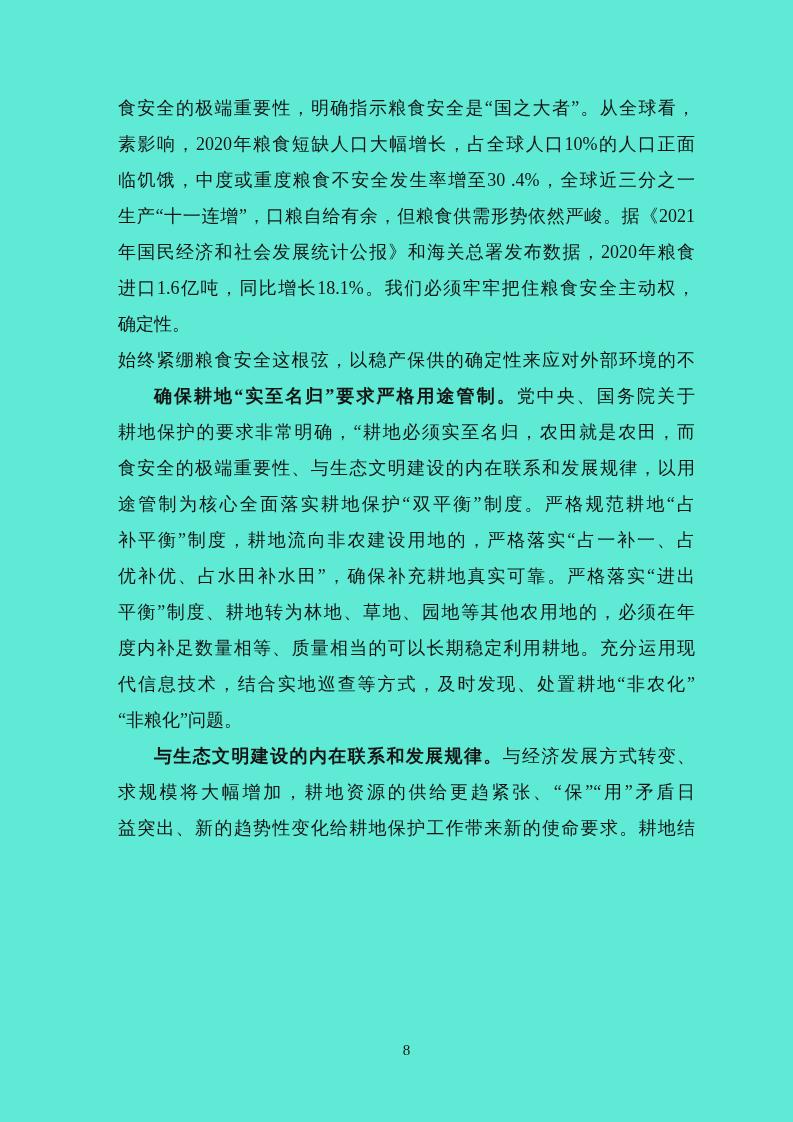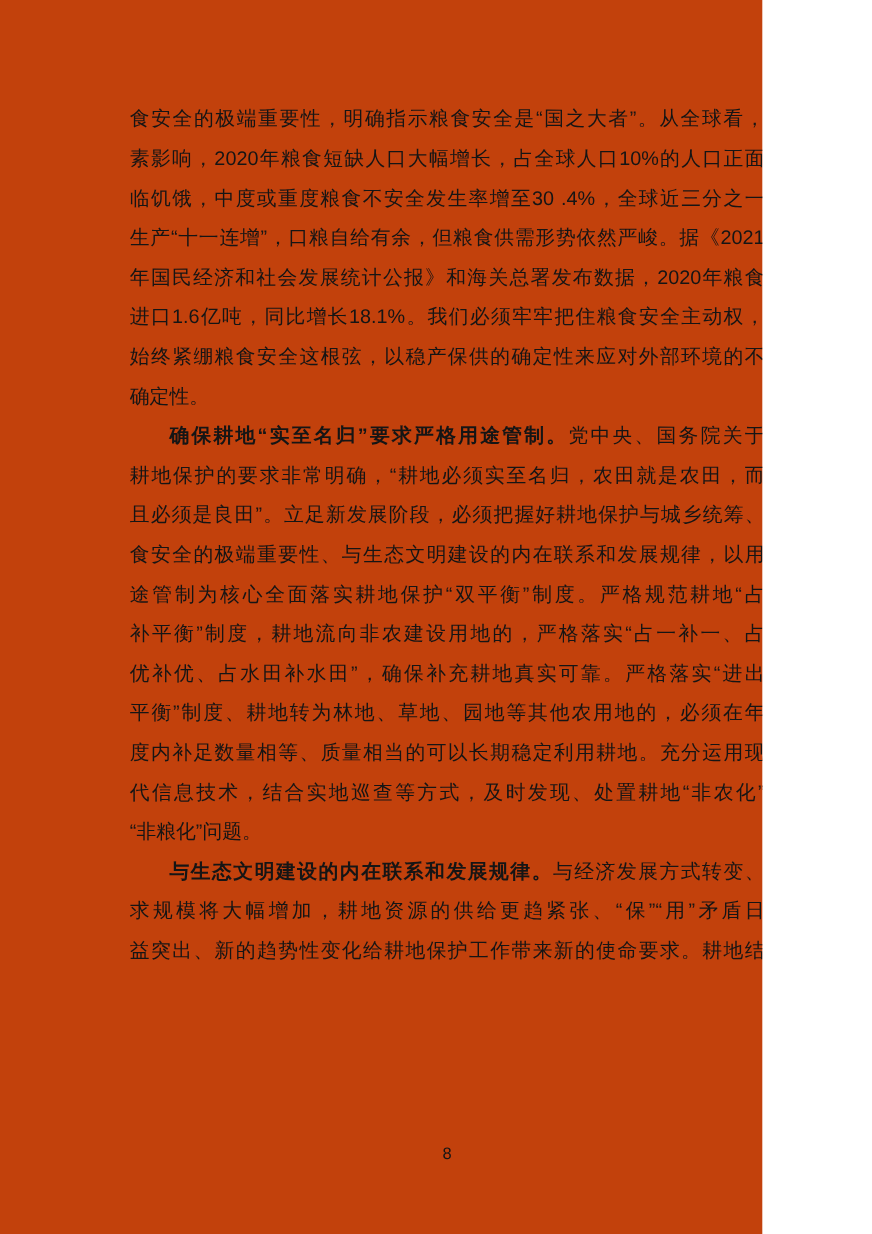--- a/index.html
+++ b/index.html
@@ -2,25 +2,25 @@
 <html><head>
 <meta charset="utf-8">
 <style>
   html, body {
     margin: 0;
     padding: 0;
     background: #ffffff;
   }
   .page {
     position: relative;
-    width: 693px;
+    width: 793px;
     height: 1122px;
-    background: #c2410c;
+    background: #5eead4;
     overflow: hidden;
-    font-family: Liberation Sans, sans-serif;
+    font-family: Liberation Serif, serif;
     color: #151515;
   }
   .content {
     position: absolute;
     left: 118px;
     top: 90px;
     width: 577px;
   }
   .paragraph {
     margin: 0;
@@ -59,27 +59,26 @@
 
 <div class="page">
   <div class="content">
       <div class="paragraph">
         <div class="line just"><span>食安全的极端重要性，明确指示粮食安全是“国之大者”。从全球看，</span></div>
         <div class="line just"><span>素影响，2020年粮食短缺人口大幅增长，占全球人口10%的人口正面</span></div>
         <div class="line just"><span>临饥饿，中度或重度粮食不安全发生率增至30 .4%，全球近三分之一</span></div>
         <div class="line just"><span>生产“十一连增”，口粮自给有余，但粮食供需形势依然严峻。据《2021</span></div>
         <div class="line just"><span>年国民经济和社会发展统计公报》和海关总署发布数据，2020年粮食</span></div>
         <div class="line just"><span>进口1.6亿吨，同比增长18.1%。我们必须牢牢把住粮食安全主动权，</span></div>
+        <div class="line"><span>确定性。</span></div>
         <div class="line just"><span>始终紧绷粮食安全这根弦，以稳产保供的确定性来应对外部环境的不</span></div>
-        <div class="line"><span>确定性。</span></div>
       </div>
       <div class="paragraph">
         <div class="line just indent"><span class="run-bold">确保耕地“实至名归”要求严格用途管制。</span><span>党中央、国务院关于</span></div>
         <div class="line just"><span>耕地保护的要求非常明确，“耕地必须实至名归，农田就是农田，而</span></div>
-        <div class="line just"><span>且必须是良田”。立足新发展阶段，必须把握好耕地保护与城乡统筹、</span></div>
         <div class="line just"><span>食安全的极端重要性、与生态文明建设的内在联系和发展规律，以用</span></div>
         <div class="line just"><span>途管制为核心全面落实耕地保护“双平衡”制度。严格规范耕地“占</span></div>
         <div class="line just"><span>补平衡”制度，耕地流向非农建设用地的，严格落实“占一补一、占</span></div>
         <div class="line just"><span>优补优、占水田补水田”，确保补充耕地真实可靠。严格落实“进出</span></div>
         <div class="line just"><span>平衡”制度、耕地转为林地、草地、园地等其他农用地的，必须在年</span></div>
         <div class="line just"><span>度内补足数量相等、质量相当的可以长期稳定利用耕地。充分运用现</span></div>
         <div class="line just"><span>代信息技术，结合实地巡查等方式，及时发现、处置耕地“非农化”</span></div>
         <div class="line"><span>“非粮化”问题。</span></div>
       </div>
       <div class="paragraph">

